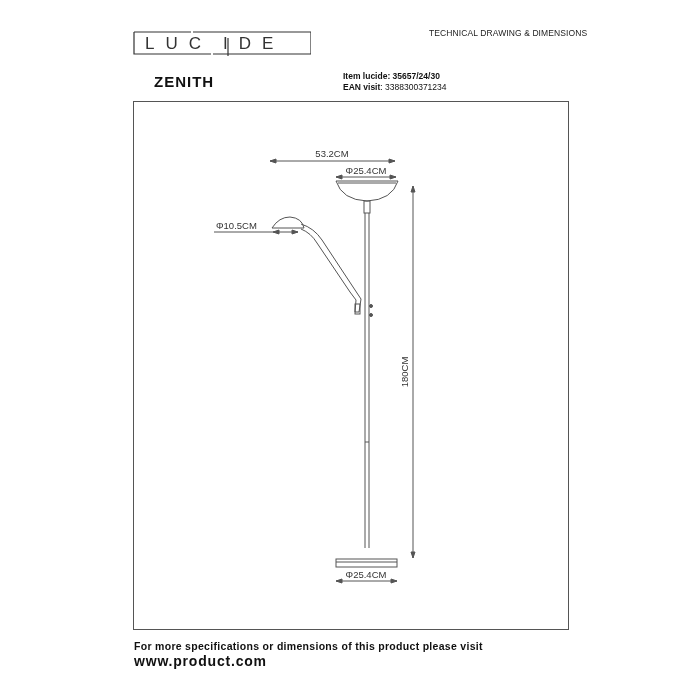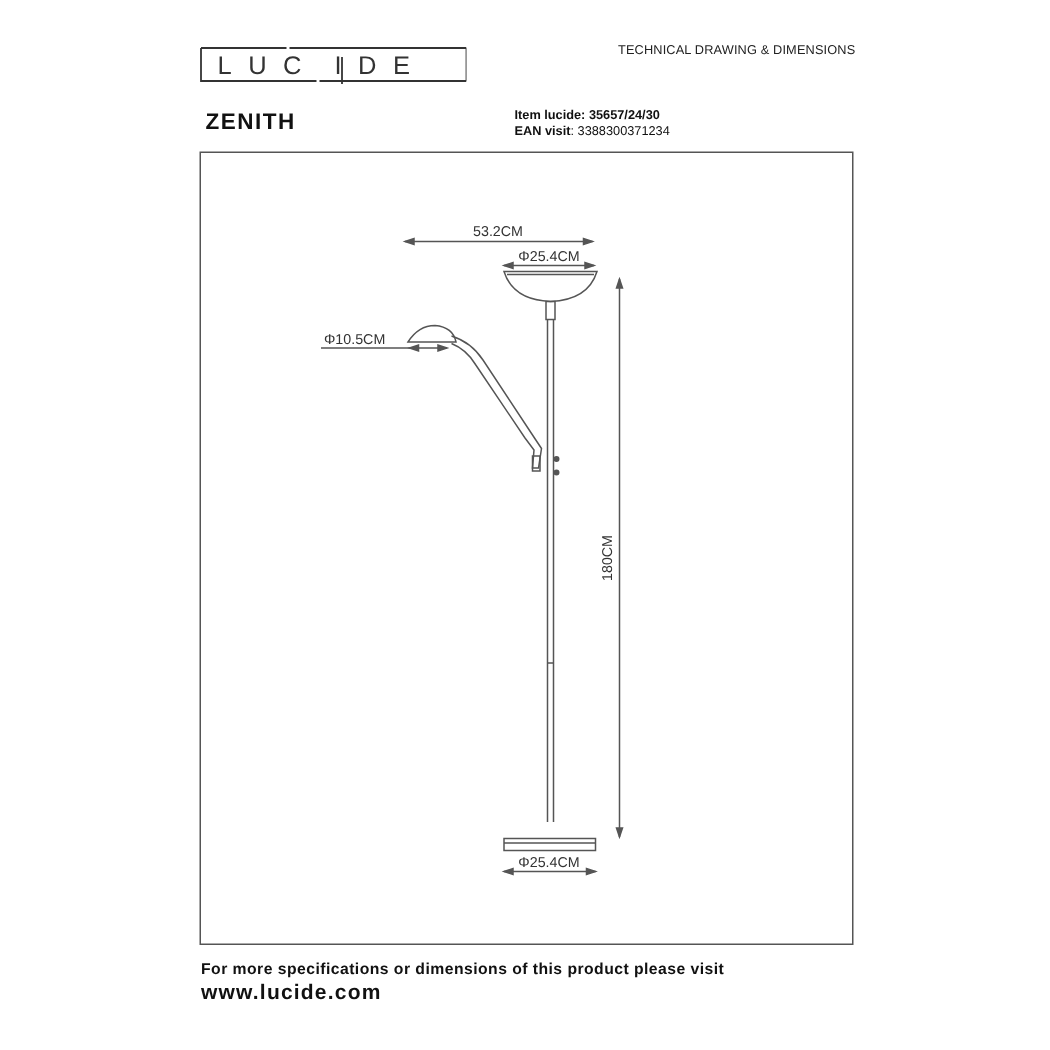--- a/index.html
+++ b/index.html
@@ -1,19 +1,19 @@
 <!DOCTYPE html>
 <html><head>
 <meta charset="utf-8">
 <style>
   html, body { margin:0; padding:0; background:#ffffff; }
   body { width:700px; height:700px; position:relative; overflow:hidden; font-family:"Liberation Sans", sans-serif; color:#1a1a1a; }
   .logo { position:absolute; left:133px; top:28px; width:178px; height:28px; }
-  .doc-type { position:absolute; left:412px; top:28px; font-size:8.5px; letter-spacing:0.1px; color:#222; }
-  .product-name { position:absolute; left:137px; top:73px; font-size:15px; font-weight:bold; letter-spacing:1px; color:#111; }
+  .doc-type { position:absolute; left:429px; top:28px; font-size:8.5px; letter-spacing:0.1px; color:#222; }
+  .product-name { position:absolute; left:154px; top:73px; font-size:15px; font-weight:bold; letter-spacing:1px; color:#111; }
   .meta { position:absolute; left:343px; top:71px; font-size:8.5px; line-height:11px; color:#111; }
   .meta b { font-weight:bold; }
   .frame { position:absolute; left:133px; top:101px; width:436px; height:529px; border:1.5px solid #555; box-sizing:border-box; }
   .drawing { position:absolute; left:0; top:0; width:700px; height:700px; }
   .footer-1 { position:absolute; left:134px; top:640px; font-size:10.5px; font-weight:bold; color:#111; letter-spacing:0.3px;text-align:right; }
   .footer-2 { position:absolute; left:134px; top:653px; font-size:14px; font-weight:bold; color:#111; letter-spacing:0.8px; }
   .dim-text { font-family:"Liberation Sans", sans-serif; font-size:9.5px; fill:#333; }
 </style>
 </head>
 <body>
@@ -81,13 +81,13 @@
     <path d="M336 581 l6 -2 v4 z M397 581 l-6 -2 v4 z" fill="#555"></path>
   </g>
   <text class="dim-text" x="332" y="157" text-anchor="middle">53.2CM</text>
   <text class="dim-text" x="366" y="174" text-anchor="middle">Φ25.4CM</text>
   <text class="dim-text" x="216" y="229">Φ10.5CM</text>
   <text class="dim-text" x="0" y="0" transform="translate(408 372) rotate(-90)" text-anchor="middle">180CM</text>
   <text class="dim-text" x="366" y="578" text-anchor="middle">Φ25.4CM</text>
 </svg>
 
 <div class="footer-1">For more specifications or dimensions of this product please visit</div>
-<div class="footer-2">www.lucide.com</div>
+<div class="footer-2">www.product.com</div>
 
 </body></html>

